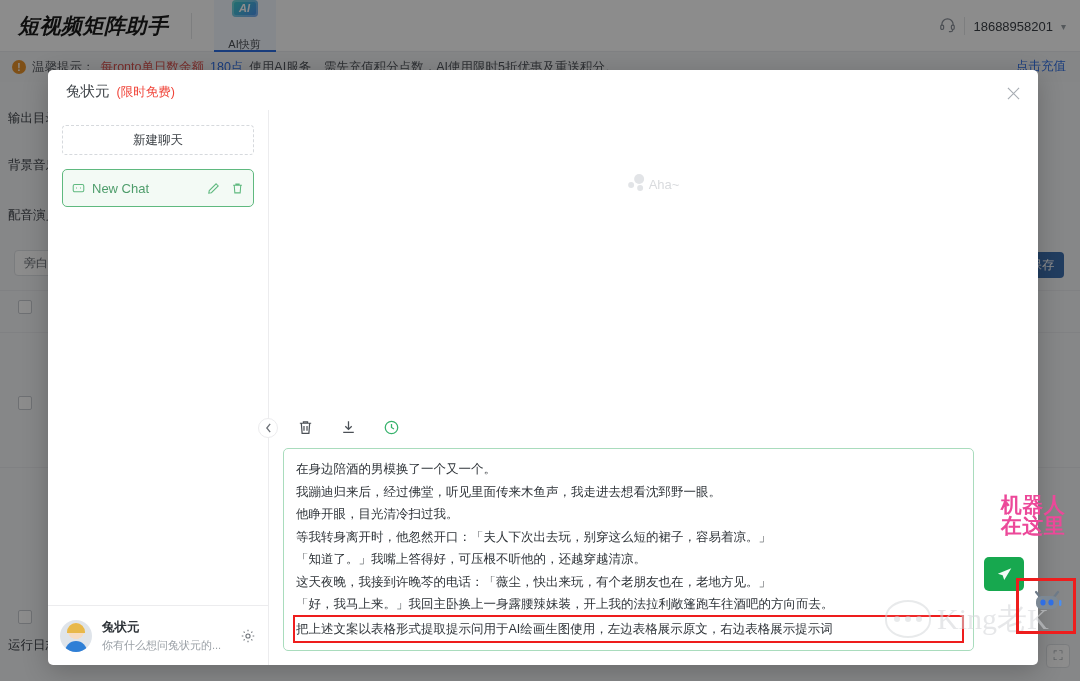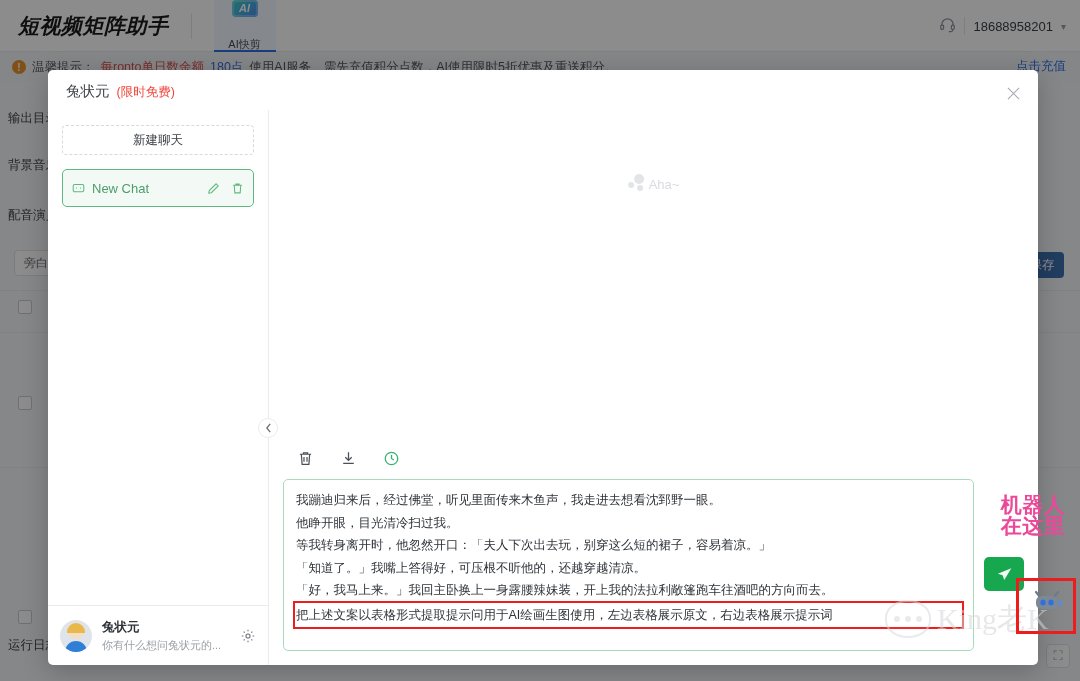--- a/index.html
+++ b/index.html
@@ -387,24 +387,26 @@
             <span class="tool-ico green">
               <svg width="17" height="17" viewBox="0 0 18 18" fill="none" stroke="currentColor" stroke-width="1.35">
                 <circle cx="9" cy="9" r="6.6"></circle>
                 <path d="M9 5.4V9l2.6 1.6"></path>
               </svg>
             </span>
           </div>
 
           <div class="input-row">
             <div class="input-box">
+              <div class="input-line">在身边陪酒的男模换了一个又一个。</div>
               <div class="input-line">我蹦迪归来后，经过佛堂，听见里面传来木鱼声，我走进去想看沈郅野一眼。</div>
               <div class="input-line">他睁开眼，目光清冷扫过我。</div>
               <div class="input-line">等我转身离开时，他忽然开口：「夫人下次出去玩，别穿这么短的裙子，容易着凉。」</div>
               <div class="input-line">「知道了。」我嘴上答得好，可压根不听他的，还越穿越清凉。</div>
+              <div class="input-line">这天夜晚，我接到许晚芩的电话：「薇尘，快出来玩，有个老朋友也在，老地方见。」</div>
               <div class="input-line">「好，我马上来。」我回主卧换上一身露腰辣妹装，开上我的法拉利敞篷跑车往酒吧的方向而去。</div>
               <div class="input-line highlight">把上述文案以表格形式提取提示问用于AI绘画生图使用，左边表格展示原文，右边表格展示提示词</div>
             </div>
 
             <div class="send-btn">
               <svg width="17" height="17" viewBox="0 0 20 20" fill="currentColor">
                 <path d="M18 2.6 2.2 9.1l5.6 1.9 1.9 5.6z" opacity=".95"></path>
               </svg>
             </div>
           </div>

